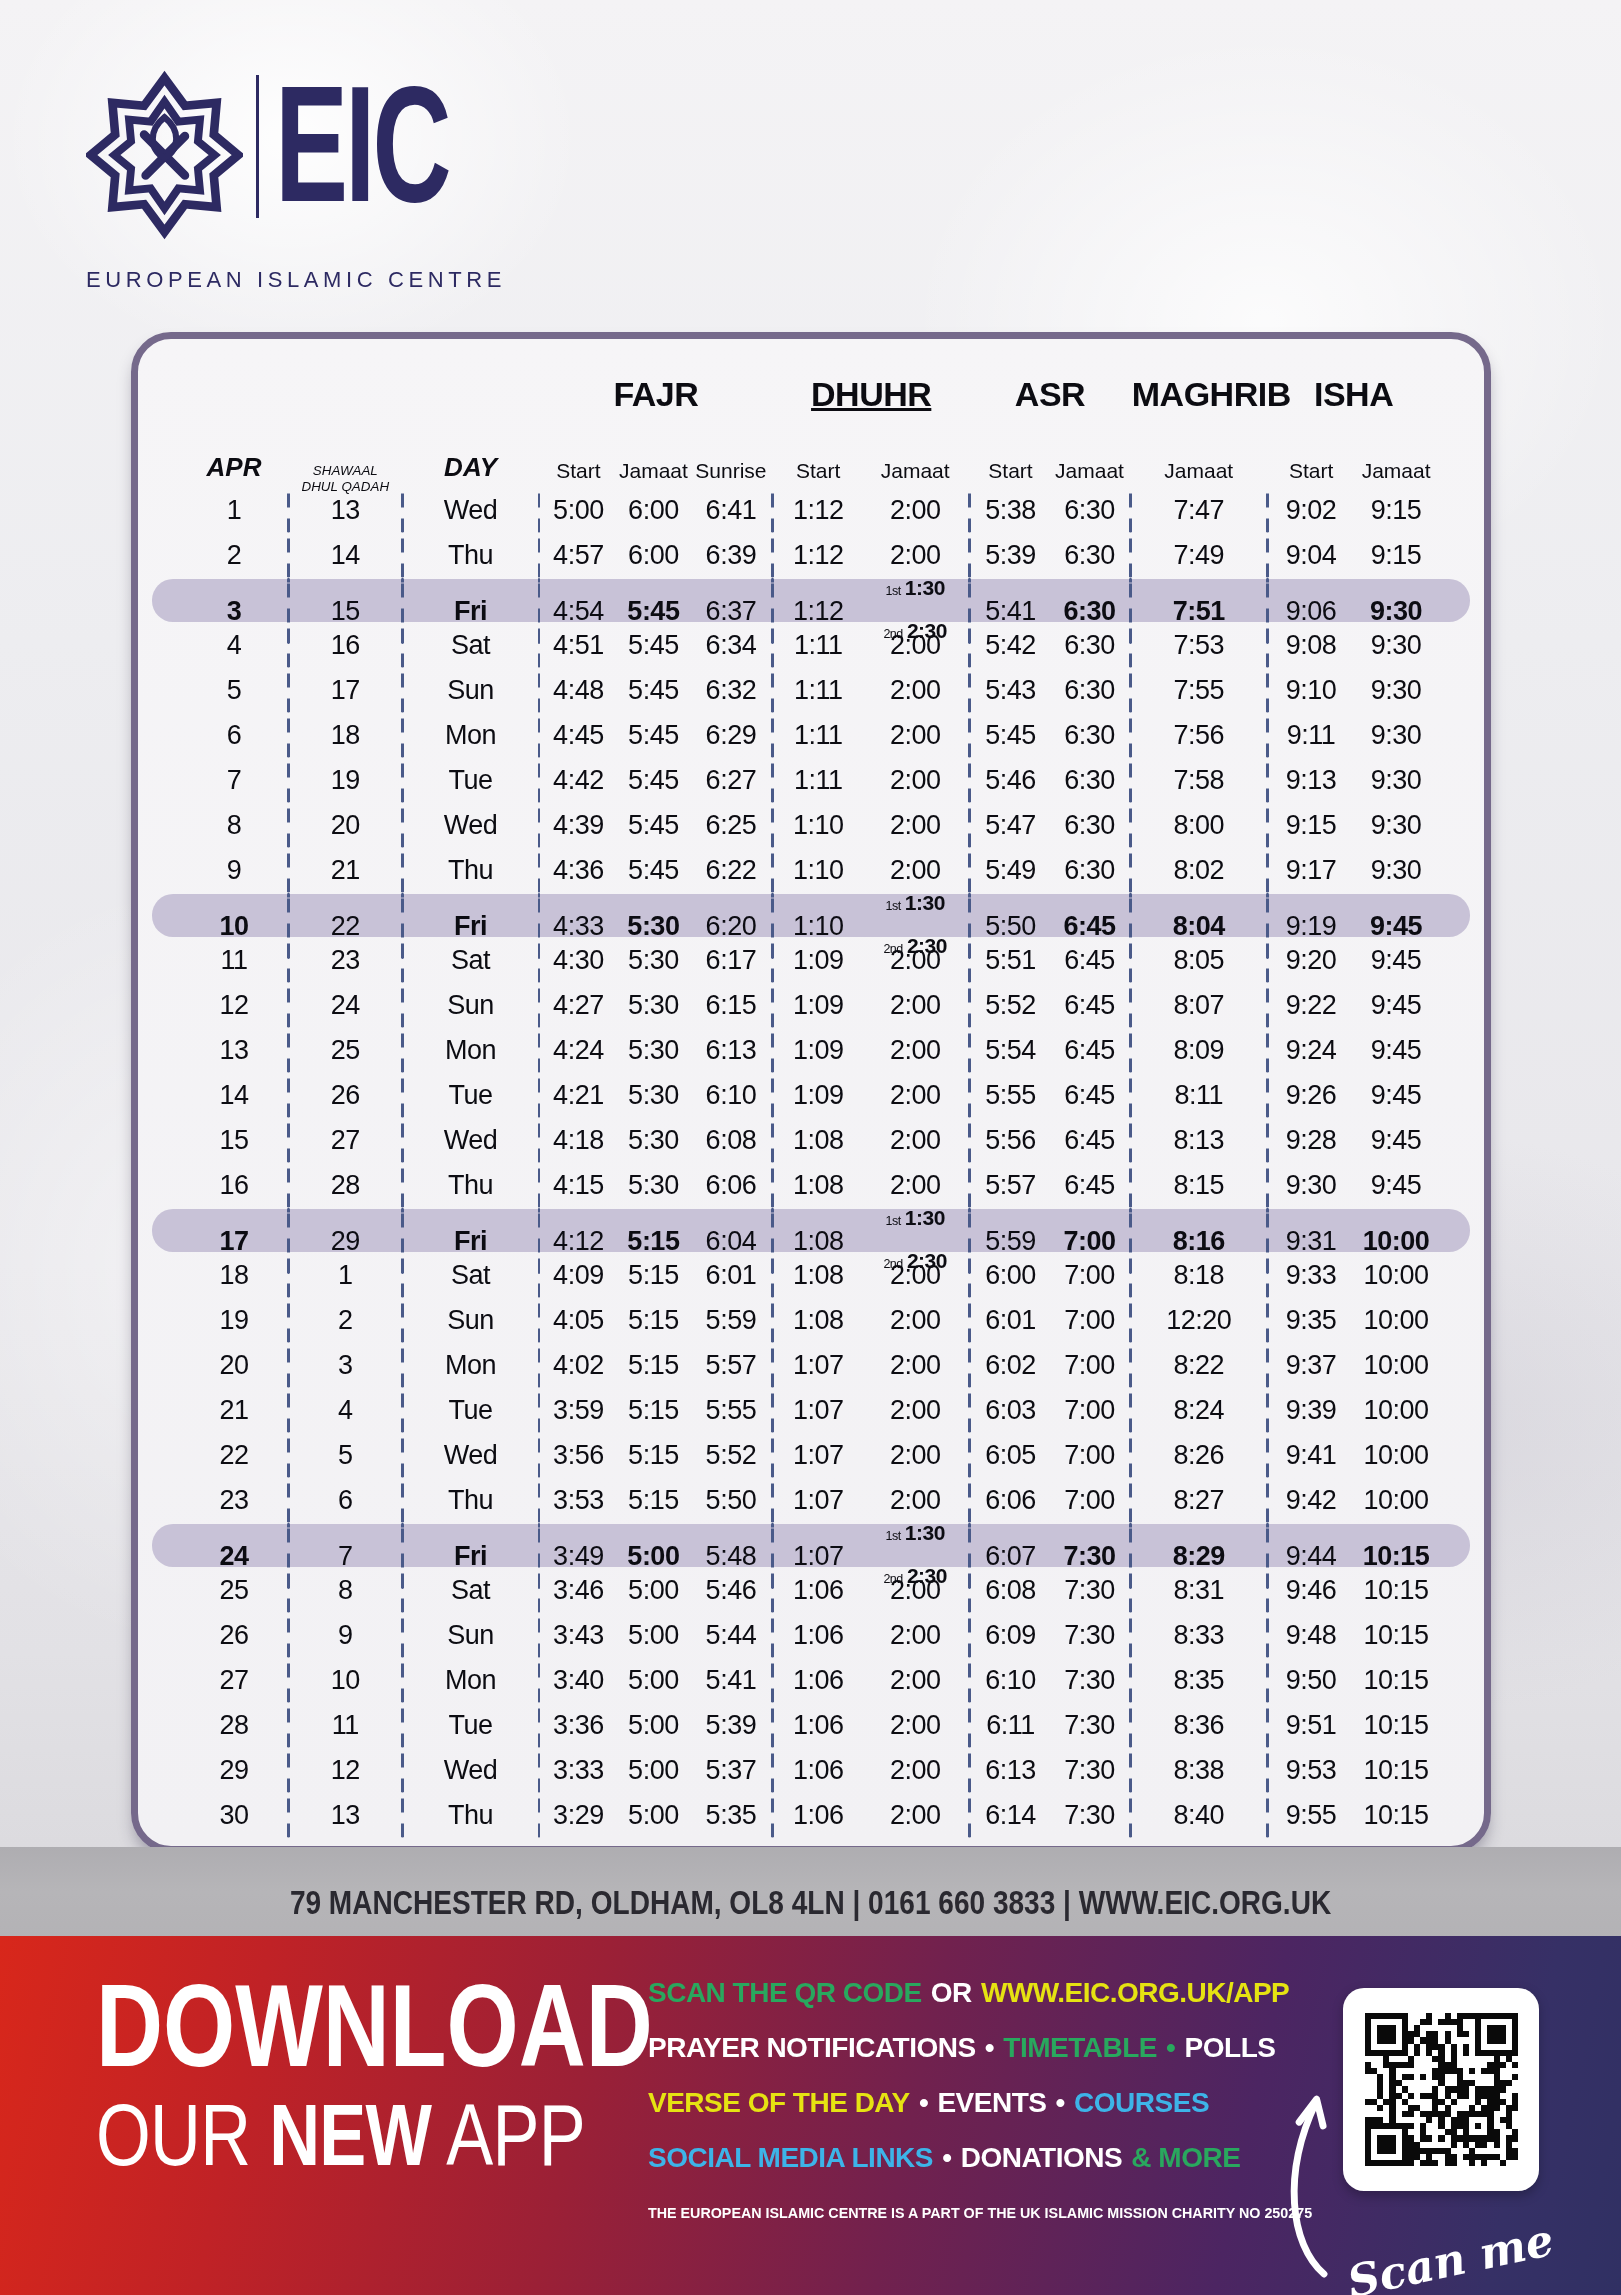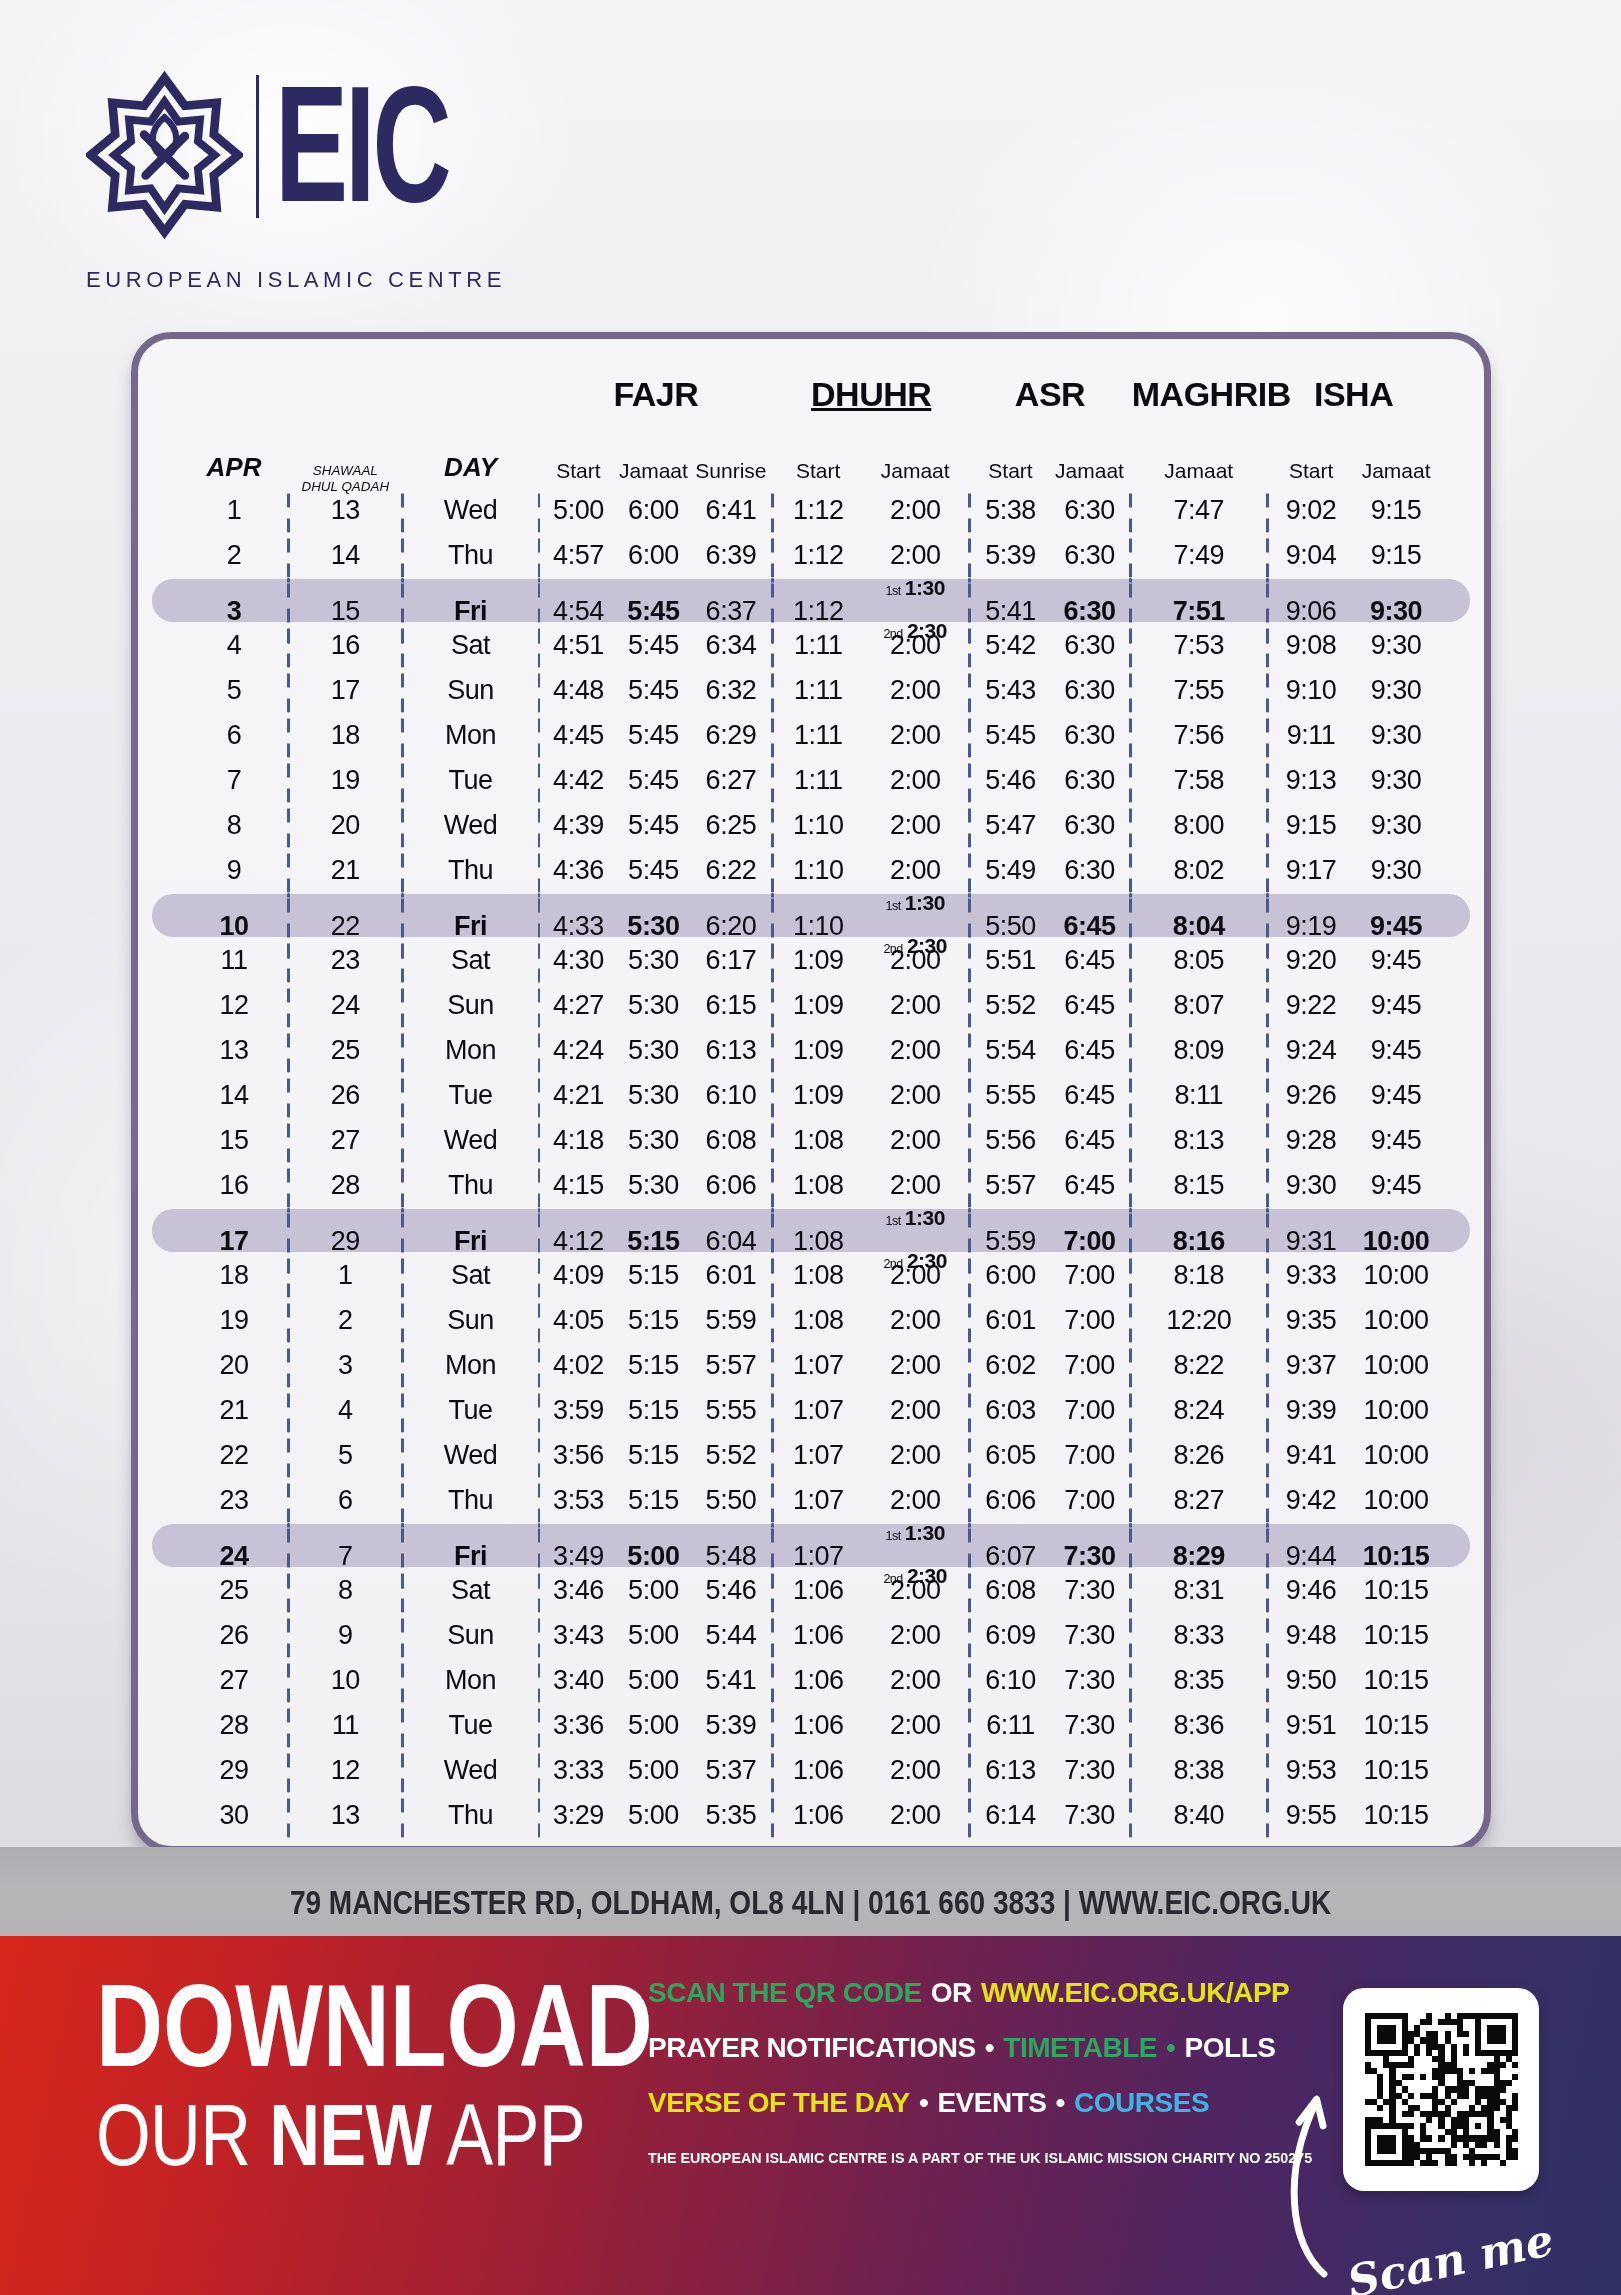--- a/index.html
+++ b/index.html
@@ -846,20 +846,21 @@
       <div class="dl-2">
         <span class="w1">OUR</span>
         <span class="w2">NEW</span>
         <span class="w3">APP</span>
       </div>
     </div>
     <div class="features">
       <div class="fline"><span class="seg c-green">SCAN THE QR CODE</span><span class="seg c-white">OR</span><span class="seg c-yellow">WWW.EIC.ORG.UK/APP</span></div>
       <div class="fline"><span class="seg c-white">PRAYER NOTIFICATIONS</span><span class="seg c-white">•</span><span class="seg c-green">TIMETABLE</span><span class="seg c-green">•</span><span class="seg c-white">POLLS</span></div>
       <div class="fline"><span class="seg c-yellow">VERSE OF THE DAY</span><span class="seg c-white">•</span><span class="seg c-white">EVENTS</span><span class="seg c-white">•</span><span class="seg c-blue">COURSES</span></div>
+      <div class="fline"><span class="seg c-blue">SOCIAL MEDIA LINKS</span><span class="seg c-white">•</span><span class="seg c-white">DONATIONS</span><span class="seg c-green">&amp; MORE</span></div>
       <div class="disclaimer">THE EUROPEAN ISLAMIC CENTRE IS A PART OF THE UK ISLAMIC MISSION CHARITY NO 250275</div>
     </div>
     <span class="arrow">
       <svg width="69" height="194" viewBox="0 0 150 420" fill="none">
         <path d="M100,410 C25,345 10,190 82,38" stroke="#ffffff" stroke-width="15" stroke-linecap="round"></path>
         <path d="M46,80 L84,30 L98,88" stroke="#ffffff" stroke-width="15" stroke-linecap="round" stroke-linejoin="round"></path>
       </svg>
     </span>
     <div class="qr-card">
       <svg id="qr" width="153" height="153" viewBox="0 0 25 25" shape-rendering="crispEdges">

